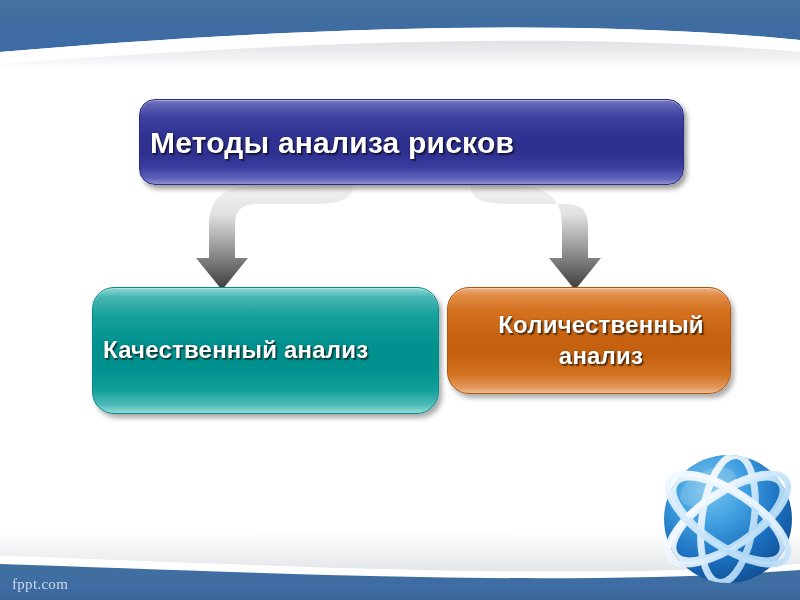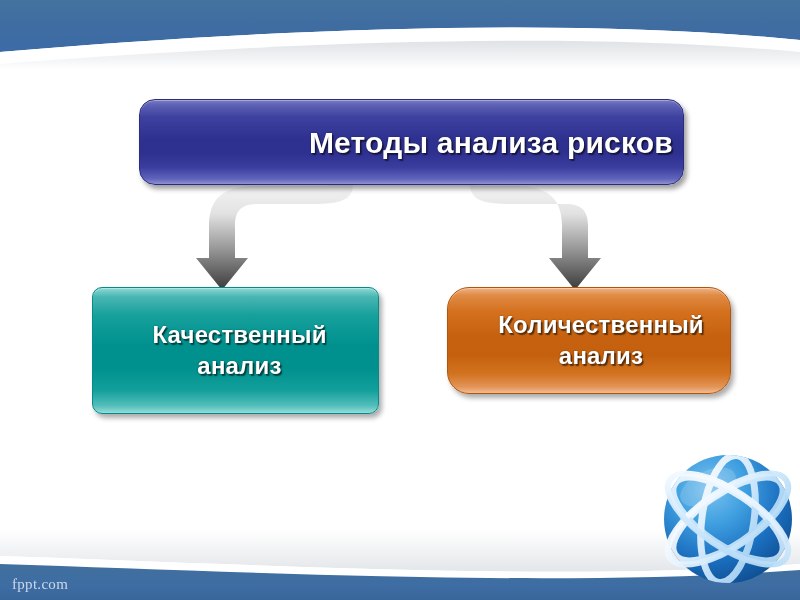--- a/index.html
+++ b/index.html
@@ -49,21 +49,21 @@
     height: 600px;
     pointer-events: none;
   }
 
   
   .node {
     position: absolute;
     box-sizing: border-box;
     display: flex;
     align-items: center;
-    justify-content: flex-end;
+    justify-content: flex-start;
     text-align: center;
     color: #ffffff;
     font-weight: bold;
     letter-spacing: 0.2px;
     text-shadow:
        1.6px 1.6px 1.2px rgba(0,0,0,0.55),
        0 0 2px rgba(0,0,0,0.35);
   }
 
   
@@ -88,40 +88,39 @@
     border: 1px solid #2a2c7e;
     box-shadow:
       3px 4px 5px rgba(0,0,0,0.38),
       inset 0 1px 0 rgba(255,255,255,0.35);
   }
 
   
   #node-qualitative {
     left: 92px;
     top: 287px;
-    width: 287px;
+    width: 347px;
     height: 127px;
-    border-radius: 10px;
+    border-radius: 22px;
     font-size: 24px;
     line-height: 1.28;
     background:
       linear-gradient(to bottom,
         #8fd9d6 0%,
         #49b6b3 7%,
         #16a09c 22%,
         #00918e 46%,
         #00908d 64%,
         #13a09c 82%,
         #52bdba 94%,
         #95dcd9 100%);
     border: 1px solid #068b88;
     box-shadow:
       3px 4px 5px rgba(0,0,0,0.33),
       inset 0 1px 0 rgba(255,255,255,0.35);
-    padding-left: 8px;
   }
 
   
   #node-quantitative {
     left: 447px;
     top: 287px;
     width: 284px;
     height: 107px;
     border-radius: 22px;
     font-size: 24px;

